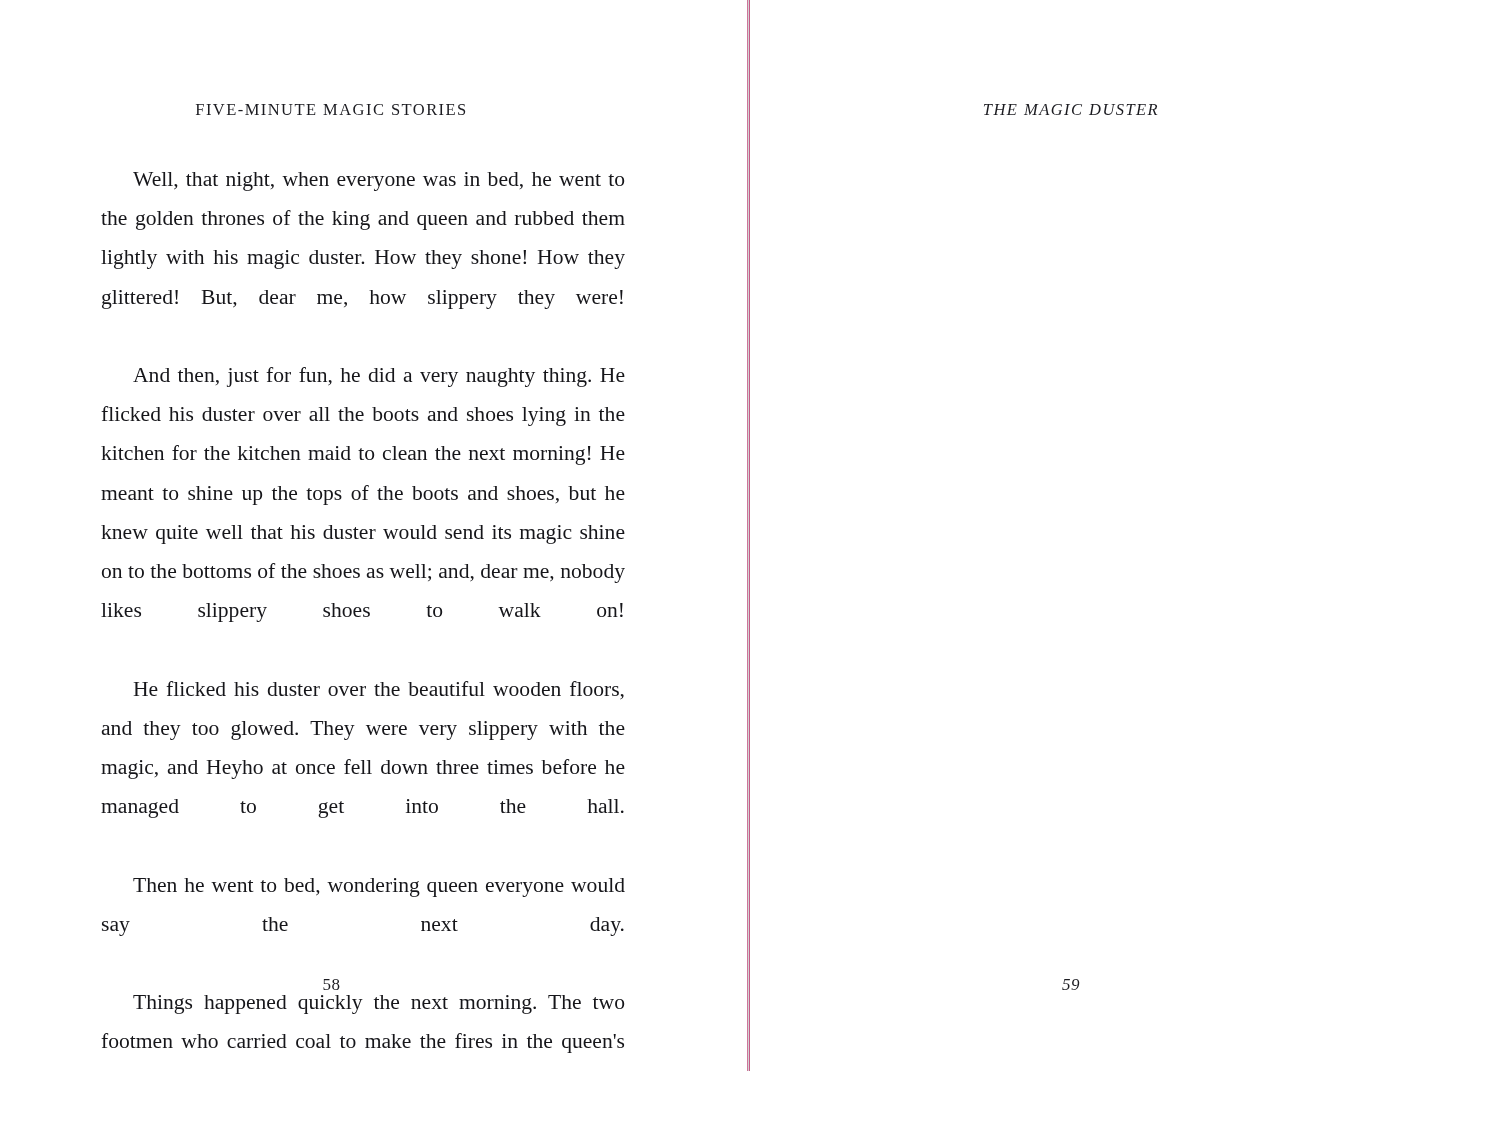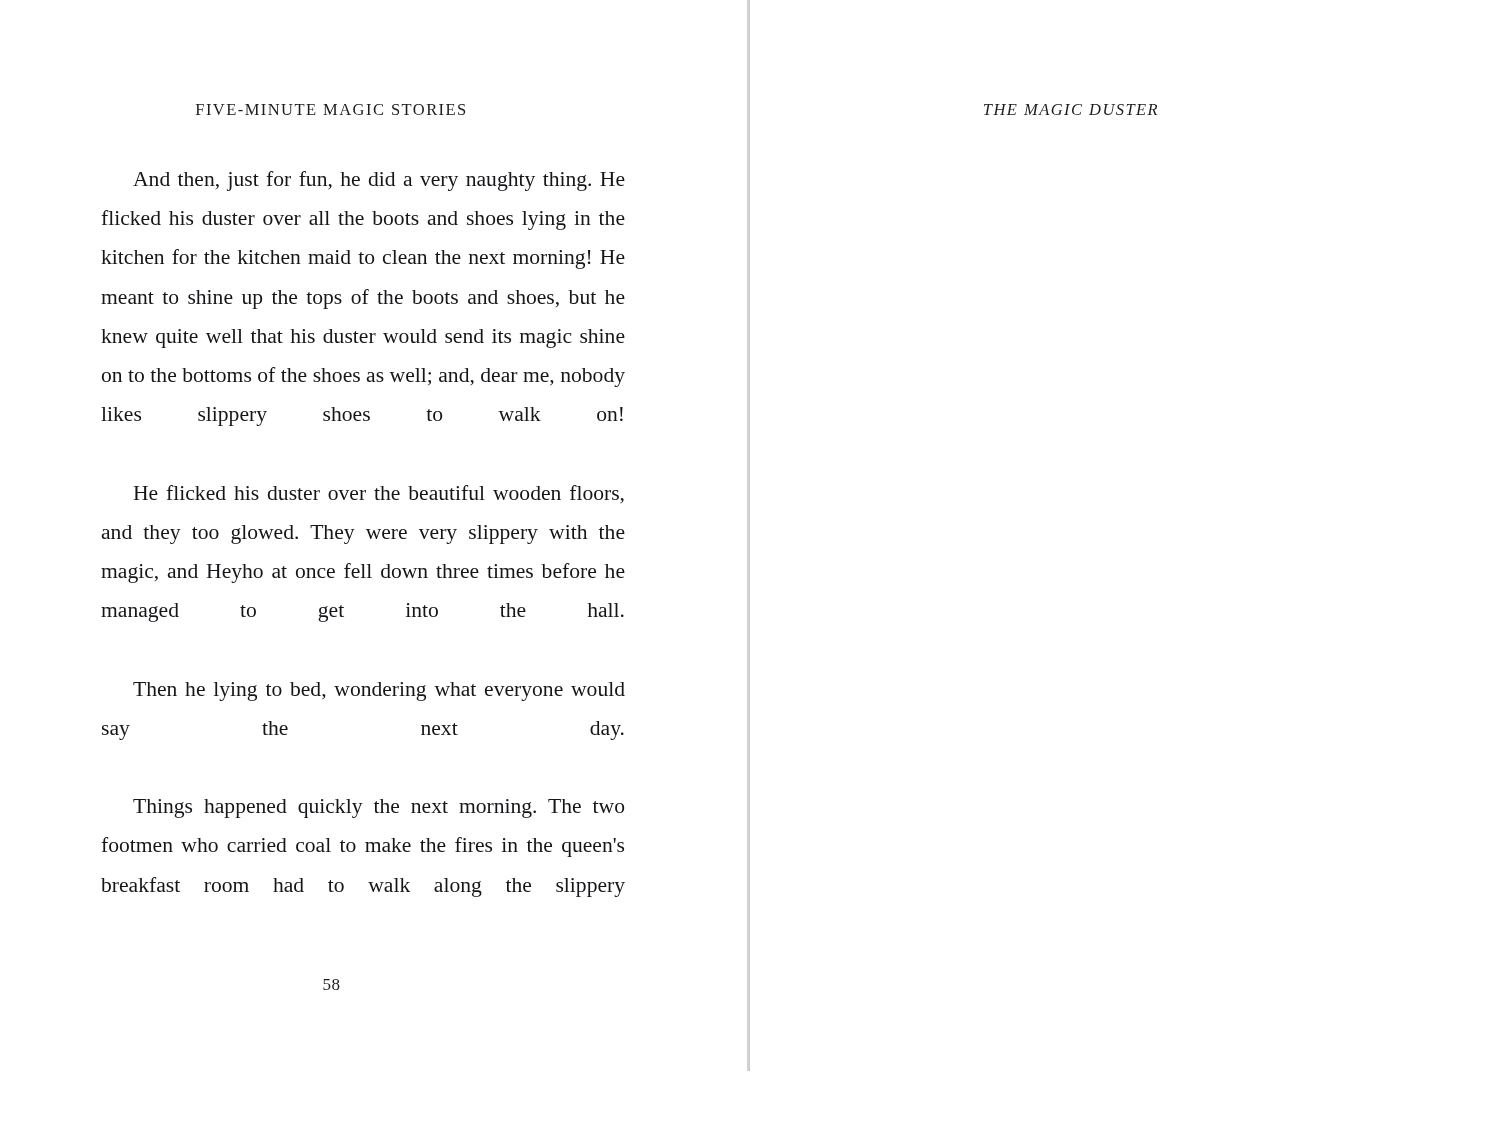--- a/index.html
+++ b/index.html
@@ -6,21 +6,21 @@
   html, body {
     margin: 0;
     padding: 0;
     background: #ffffff;
   }
 
   #spread {
     position: relative;
     width: 1500px;
     height: 1071px;
-    background: #fdba74;
+    background: #be185d;
     overflow: hidden;
     font-family: "Liberation Serif", "DejaVu Serif", serif;
     color: #16161a;
   }
 
   
   .gutter {
     position: absolute;
     top: 0;
     bottom: 0;
@@ -103,30 +103,32 @@
 </head>
 <body>
 
 <div id="spread">
 
   <div class="page page-left">
 
     <div class="running-head">FIVE-MINUTE MAGIC STORIES</div>
 
     <div class="column">
+      <p>Well, that night, when everyone was in bed, he went to the golden thrones of the king and queen and rubbed them lightly with his magic duster. How they shone! How they glittered! But, dear me, how slippery they were!</p>
       <p>And then, just for fun, he did a very naughty thing. He flicked his duster over all the boots and shoes lying in the kitchen for the kitchen maid to clean the next morning! He meant to shine up the tops of the boots and shoes, but he knew quite well that his duster would send its magic shine on to the bottoms of the shoes as well; and, dear me, nobody likes slippery shoes to walk on!</p>
       <p>He flicked his duster over the beautiful wooden floors, and they too glowed. They were very slippery with the magic, and Heyho at once fell down three times before he managed to get into the hall.</p>
-      <p>Then he lying to bed, wondering what everyone would say the next day.</p>
+      <p>Then he went to bed, wondering queen everyone would say the next day.</p>
       <p>Things happened quickly the next morning. The two footmen who carried coal to make the fires in the queen's breakfast room had to walk along the slippery</p>
     </div>
 
     <div class="folio">58</div>
   </div>
 
   <div class="gutter"></div>
 
   <div class="page page-right">
 
     <div class="running-head">THE MAGIC DUSTER</div>
 
+    <div class="folio">59</div>
   </div>
 
 </div>
 
 </body></html>

